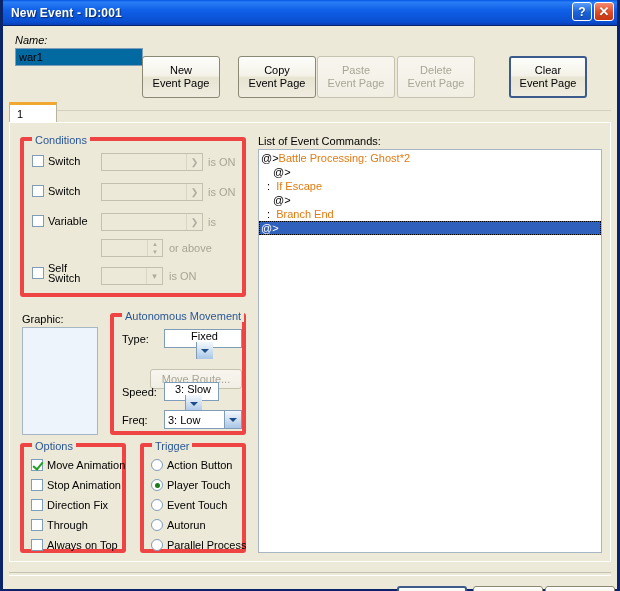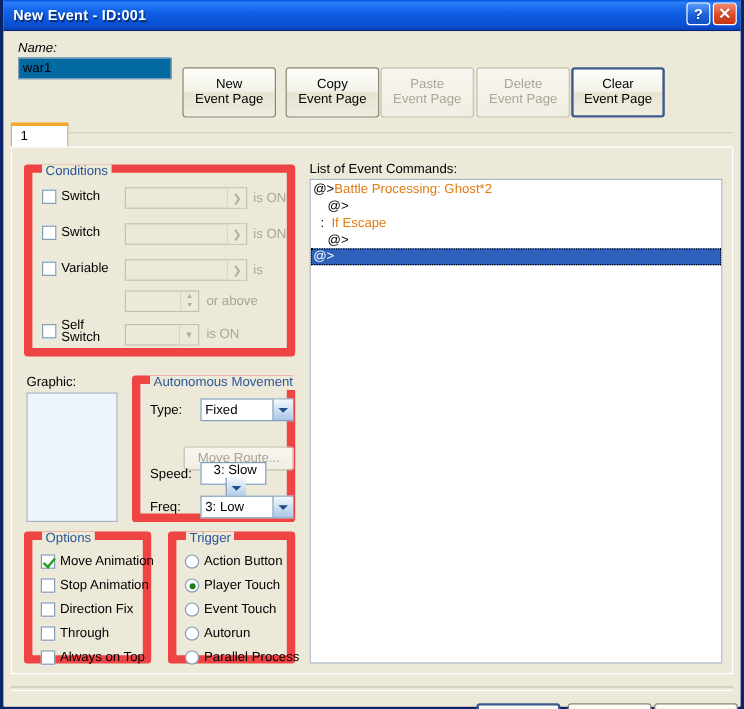--- a/index.html
+++ b/index.html
@@ -125,20 +125,21 @@
     cursor: default;
   }
   .pagebtn.disabled {
     color: #a9a596;
     border-color: #c6c2b0;
     background: linear-gradient(to bottom, #f7f5ee 0%, #f1efe4 100%);
   }
   .pagebtn.default {
     border: 2px solid #3c5a8c;
     border-radius: 3px;
+    margin-left: 33px;
   }
 
   
   #tabstrip {
     position: absolute;
     left: 6px; top: 76px;
     width: 602px; height: 20px;
   }
   #tab-bg {
     position: absolute;
@@ -171,21 +172,21 @@
     background: #ece9d8;
     border: 1px solid #ffffff;
     border-top: 1px solid #ffffff;
     box-sizing: border-box;
   }
 
   
   .group {
     position: absolute;
     box-sizing: border-box;
-    border: 7px solid #ef4444;
+    border: 4px solid #ef4444;
     border-radius: 3px;
   }
   .group-title {
     position: absolute;
     top: -7px; left: 8px;
     background: #ece9d8;
     padding: 0 3px;
     color: #2b5797;
     font-size: 11px;
     white-space: nowrap;
@@ -442,21 +443,21 @@
       <div class="tb-btn tb-close">✕</div>
     </div>
   </div>
 
   <div id="body">
 
     <div id="toprow">
       <div id="name-label">Name:</div>
       <input id="name-input" type="text" value="war1" style="">
 
-      <div class="pagebtn" style="left:149px">
+      <div class="pagebtn" style="left:139px">
         <span>New</span>
         <span>Event Page</span>
       </div>
       <div class="pagebtn" style="left:235px">
         <span>Copy</span>
         <span>Event Page</span>
       </div>
       <div class="pagebtn disabled" style="left:314px">
         <span>Paste</span>
         <span>Event Page</span>
@@ -526,21 +527,21 @@
         <div class="cond-suffix" style="left:145px; top:129px;">is ON</div>
       </div>
 
       <div id="graphic-label">Graphic:</div>
       <div id="graphic-box"></div>
 
       <div class="group" id="grp-autmove">
         <div class="group-title">Autonomous Movement</div>
 
         <div class="am-label" style="left:8px; top:16px;">Type:</div>
-        <div class="combo" style="left:50px; top:12px; width:78px;">
+        <div class="combo" style="left:50px; top:12px; width:78px;flex-direction:column;">
           <span>Fixed</span>
           <span class="combo-arrow"></span>
         </div>
 
         <div id="btn-move-route">Move Route...</div>
 
         <div class="am-label" style="left:8px; top:69px;">Speed:</div>
         <div class="combo" style="left:50px; top:65px; width:55px;flex-direction:column;">
           <span>3: Slow</span>
           <span class="combo-arrow"></span>
@@ -602,20 +603,21 @@
           <span>Parallel Process</span>
         </div>
       </div>
 
       <div id="cmd-label">List of Event Commands:</div>
       <div id="cmd-list">
         <div class="cmd-row" style="padding-left:2px"><span class="at">@&gt;</span><span>Battle Processing: Ghost*2</span></div>
         <div class="cmd-row" style="padding-left:14px"><span class="at">@&gt;</span><span></span></div>
         <div class="cmd-row" style="padding-left:8px"><span class="at">:</span><span>  If Escape</span></div>
         <div class="cmd-row" style="padding-left:14px"><span class="at">@&gt;</span><span></span></div>
+        <div class="cmd-row" style="padding-left:8px"><span class="at">:</span><span>  Branch End</span></div>
         <div class="cmd-row selected" style="padding-left:2px"><span class="at">@&gt;</span><span></span></div>
       </div>
 
     </div>
 
     <div id="bottom-sep"></div>
     <div class="dlgbtn default" style="left:394px">OK</div>
     <div class="dlgbtn" style="left:470px">Cancel</div>
     <div class="dlgbtn" style="left:542px">Apply</div>
 

